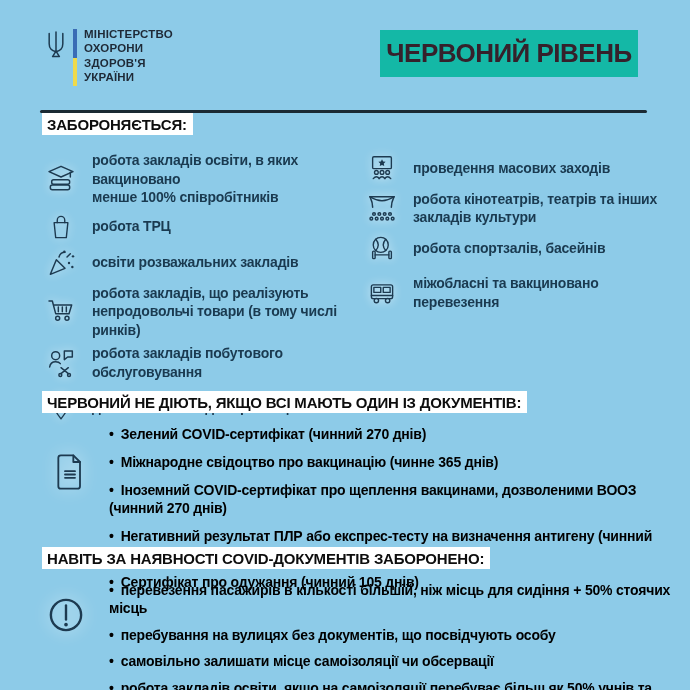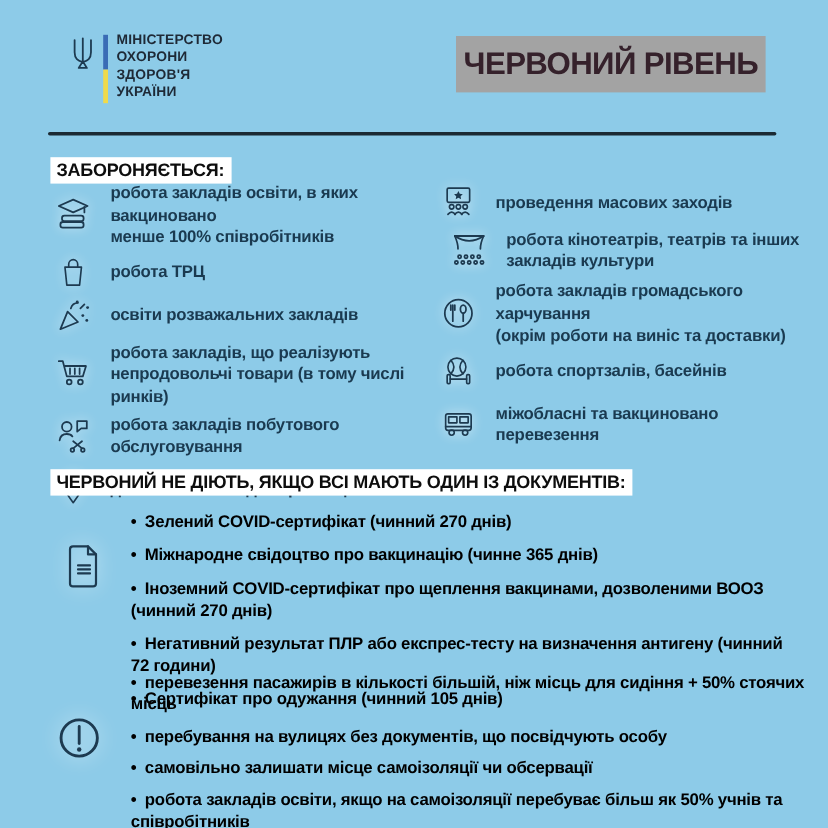--- a/index.html
+++ b/index.html
@@ -5,30 +5,30 @@
   html,body{margin:0;padding:0;}
   body{
     width:690px;height:690px;
     font-family:"Liberation Sans", sans-serif;
     background:#8DCBE8;
     overflow:hidden;
   }
   .canvas{position:relative;width:690px;height:690px;background:#8DCBE8;}
 
   
-  .logo{position:absolute;left:58px;top:27px;display:flex;align-items:flex-start;}
+  .logo{position:absolute;left:45px;top:27px;display:flex;align-items:flex-start;}
   .logo svg{display:block;margin-top:3px;}
   .flag-bar{width:4px;height:57px;margin:2px 7px 0 6px;display:flex;flex-direction:column;}
   .bar-blue{flex:1;background:#3A6CB5;}
   .bar-yellow{flex:1;background:#EFDA4B;}
   .logo-text{font-weight:800;font-size:11.5px;line-height:14.4px;color:#1E2936;letter-spacing:.2px;}
 
   .banner{
     position:absolute;left:380px;top:30px;width:258px;height:47px;
-    background:#a3a3a3;color:#35212B;
+    background:#14b8a6;color:#35212B;
     display:flex;align-items:center;justify-content:center;
     font-size:26px;font-weight:700;letter-spacing:-.5px;white-space:nowrap;
   }
 
   .divider{position:absolute;left:40px;top:110px;width:607px;height:3px;background:#1B2A33;border-radius:2px;}
 
   
   .sec-label{
     display:inline-block;background:#ffffff;color:#0D0D0D;
     font-size:15px;font-weight:800;letter-spacing:-.2px;
@@ -86,21 +86,21 @@
       <div>ОХОРОНИ</div>
       <div>ЗДОРОВ'Я</div>
       <div>УКРАЇНИ</div>
     </div>
   </div>
 
   <div class="banner">ЧЕРВОНИЙ РІВЕНЬ</div>
 
   <div class="divider"></div>
 
-  <div style="position:absolute;left:42px;top:131px;">
+  <div style="position:absolute;left:42px;top:113px;">
     <span class="sec-label">ЗАБОРОНЯЄТЬСЯ:</span>
   </div>
 
   <div class="col col-left">
     <div class="item" style="min-height:40px;">
       <span class="ic">
           <svg width="32" height="32" viewBox="0 0 48 48">
         <path d="M24 5 L42 13 L24 21 L6 13 Z"></path>
             <path d="M38 14 v7"></path>
         <rect x="10" y="25" width="27" height="7" rx="3"></rect>
@@ -176,51 +176,39 @@
         <rect x="9" y="6" width="30" height="19" rx="2"></rect>
         <path class="fill" d="M24 10 l1.8 3.6 4 .5 -2.9 2.8 .7 4 -3.6 -1.9 -3.6 1.9 .7 -4 -2.9 -2.8 4 -.5 z"></path>
         <circle cx="15" cy="31" r="3"></circle>
             <circle cx="24" cy="31" r="3"></circle>
             <circle cx="33" cy="31" r="3"></circle>
         <path d="M10 41 q5 -6 10 0 M19 41 q5 -6 10 0 M28 41 q5 -6 10 0"></path>
       </svg>
         </span>
       <span class="item-label">проведення масових заходів</span>
     </div>
-    <div class="item" style="min-height:40px;justify-content:flex-end;">
+    <div class="item" style="min-height:40px;">
       <span class="ic">
           <svg width="32" height="32" viewBox="0 0 48 48">
         <path d="M6 7 h36"></path>
         <path d="M6 7 q4 9 4 16 M42 7 q-4 9 -4 16"></path>
         <path d="M6 7 q18 12 36 0"></path>
         <circle cx="12" cy="33" r="2"></circle>
             <circle cx="20" cy="33" r="2"></circle>
             <circle cx="28" cy="33" r="2"></circle>
             <circle cx="36" cy="33" r="2"></circle>
         <circle cx="8" cy="40" r="2"></circle>
             <circle cx="16" cy="40" r="2"></circle>
             <circle cx="24" cy="40" r="2"></circle>
             <circle cx="32" cy="40" r="2"></circle>
             <circle cx="40" cy="40" r="2"></circle>
       </svg>
         </span>
       <span class="item-label">робота кінотеатрів, театрів та інших
 закладів культури</span>
-    </div>
-    <div class="item" style="min-height:40px;">
-      <span class="ic">
-          <svg width="32" height="32" viewBox="0 0 48 48">
-        <circle cx="24" cy="24" r="17"></circle>
-        <path d="M17 14 v20 M14.5 14 v6 M19.5 14 v6"></path>
-        <ellipse cx="30" cy="19" rx="3.5" ry="5"></ellipse>
-            <path d="M30 24 v10"></path>
-      </svg>
-        </span>
-      <span class="item-label">робота закладів громадського харчування
-(окрім роботи на виніс та доставки)</span>
     </div>
     <div class="item">
       <span class="ic">
           <svg width="32" height="30" viewBox="0 0 48 48">
         <circle cx="22" cy="19" r="12"></circle>
         <path d="M14 10 q8 9 0 18 M30 10 q-8 9 0 18"></path>
         <rect x="9" y="29" width="4" height="12" rx="1.5"></rect>
             <rect x="35" y="29" width="4" height="12" rx="1.5"></rect>
         <path d="M13 35 h22"></path>
       </svg>
@@ -252,20 +240,21 @@
     <ul class="bullets">
       <li>Зелений COVID-сертифікат (чинний 270 днів)</li>
       <li>Міжнародне свідоцтво про вакцинацію (чинне 365 днів)</li>
       <li>Іноземний COVID-сертифікат про щеплення вакцинами, дозволеними ВООЗ (чинний 270 днів)</li>
       <li>Негативний результат ПЛР або експрес-тесту на визначення антигену  (чинний 72 години)</li>
       <li>Сертифікат про одужання (чинний 105 днів)</li>
     </ul>
   </div>
 
   <div class="bullets-sec sec-even">
+    <span class="sec-label">НАВІТЬ ЗА НАЯВНОСТІ COVID-ДОКУМЕНТІВ ЗАБОРОНЕНО:</span>
     <span class="side-icon warn-icon"><svg width="44" height="44" viewBox="0 0 48 48" style="stroke-width:2.6;">
       <circle cx="24" cy="24" r="16.5"></circle>
       <path d="M24 13.5 v15.5"></path>
       <circle class="fill" cx="24" cy="34.5" r="2"></circle>
     </svg></span>
     <ul class="bullets">
       <li>перевезення пасажирів в кількості більшій, ніж місць для сидіння + 50% стоячих місць</li>
       <li>перебування на вулицях без документів, що посвідчують особу</li>
       <li>самовільно залишати місце самоізоляції чи обсервації</li>
       <li>робота закладів освіти, якщо на самоізоляції перебуває більш як 50% учнів та співробітників</li>

